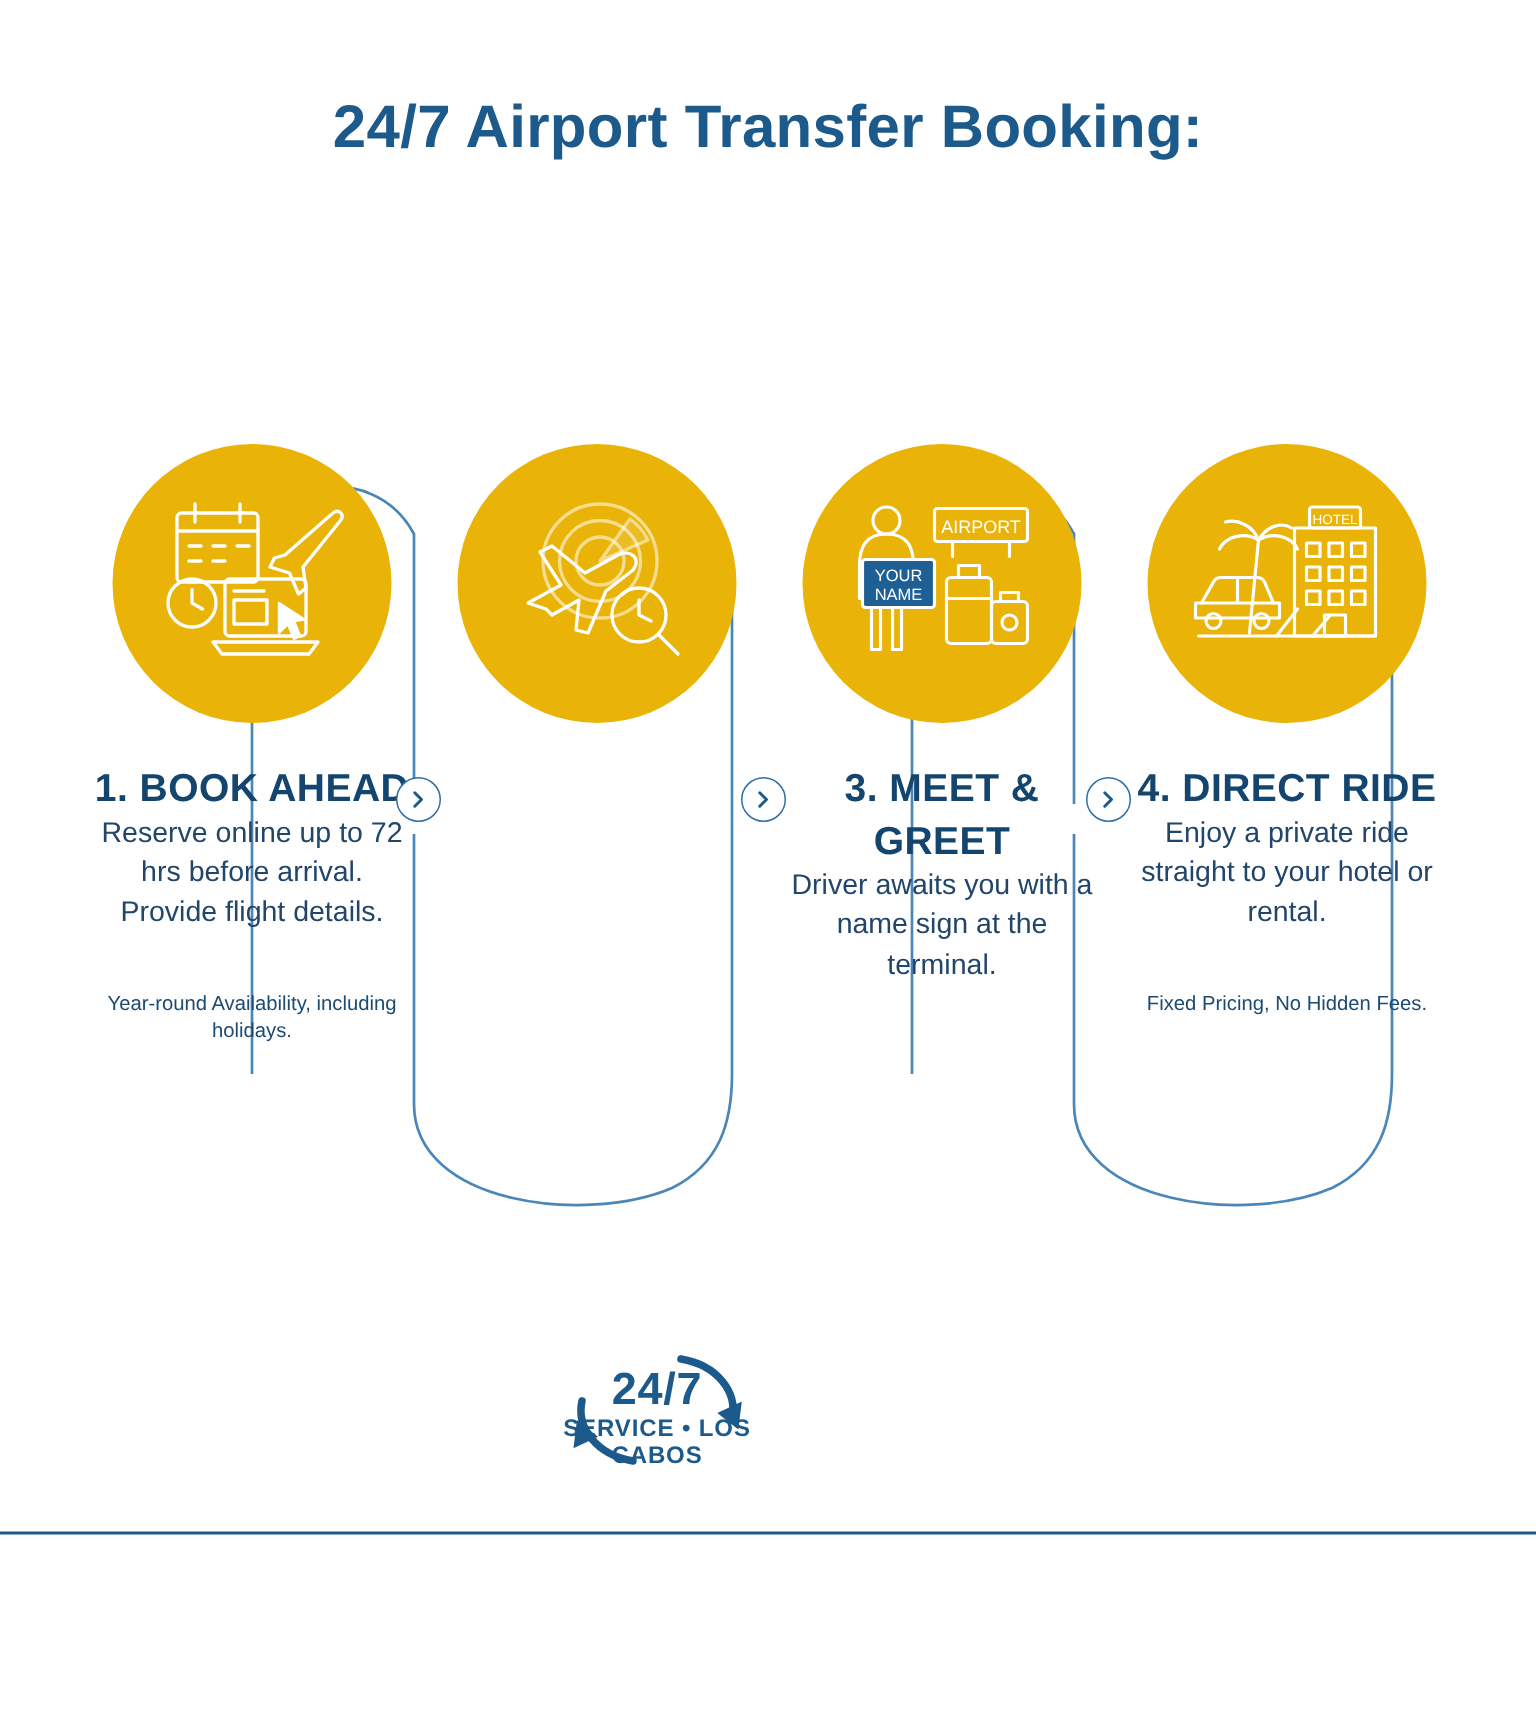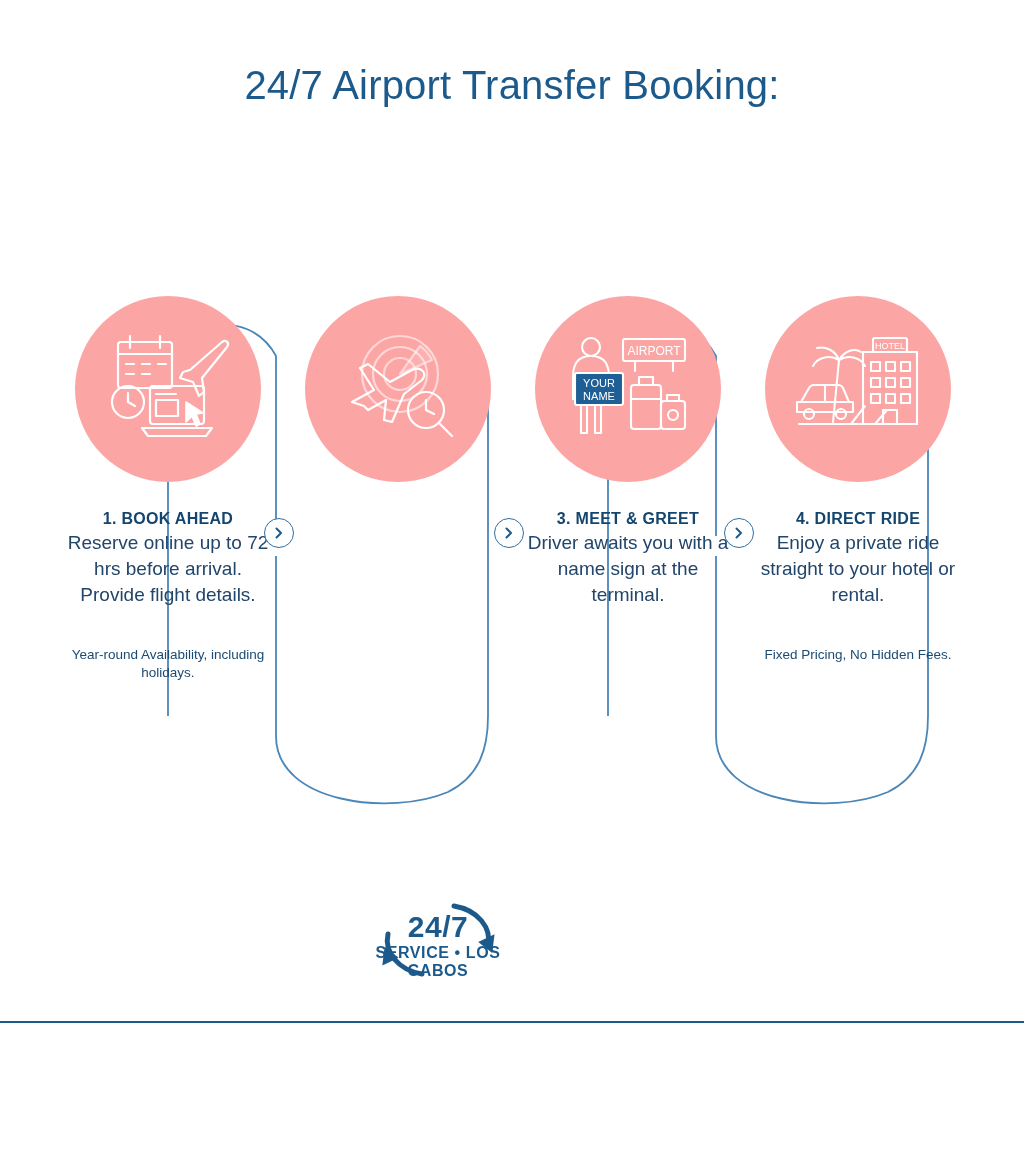--- a/index.html
+++ b/index.html
@@ -24,21 +24,21 @@
 
   
   .title {
     position: absolute;
     top: 56px;
     left: 0;
     width: 1024px;
     text-align: center;
     font-size: 40px;
     line-height: 1.45;
-    font-weight: 400;
+    font-weight: 700;
     color: #1d5a8c;
     letter-spacing: 0.2px;
   }
   .title .line { display: block; }
 
   
   .steps {
     position: absolute;
     top: 296px;
     left: 40px;
@@ -64,30 +64,30 @@
   .step.s1 { left: 18px; }
   .step.s2 { left: 248px; }
   .step.s3 { left: 478px; }
   .step.s4 { left: 708px; }
 
   .circle {
     width: 186px;
     height: 186px;
     margin: 0 auto;
     border-radius: 50%;
-    background: #fca5a5;
+    background: #eab308;
     display: flex;
     align-items: center;
     justify-content: center;
   }
   .circle svg { display: block; }
 
   .step-title {
     margin-top: 26px;
-    font-size: 16px;
+    font-size: 26px;
     font-weight: 700;
     line-height: 1.35;
     color: #14456e;
     letter-spacing: 0.3px;
   }
 
   .step-desc {
     font-size: 19px;
     line-height: 1.38;
     color: #22456a;

